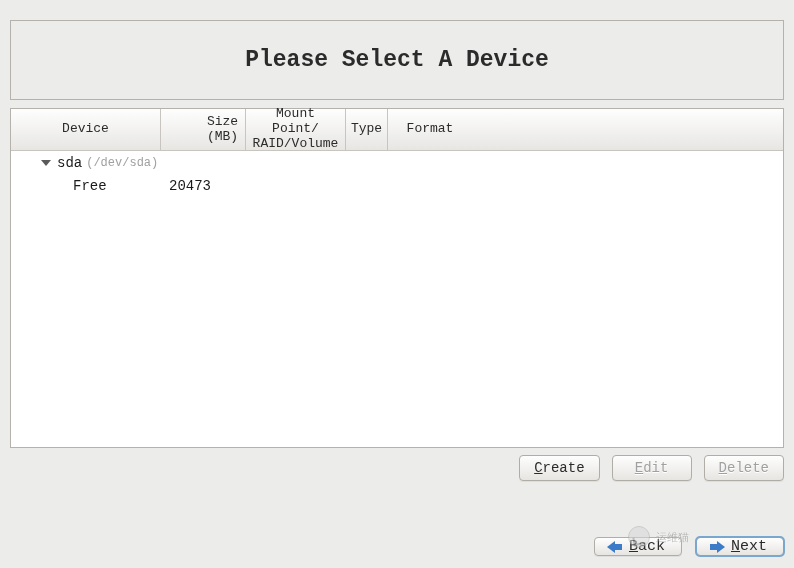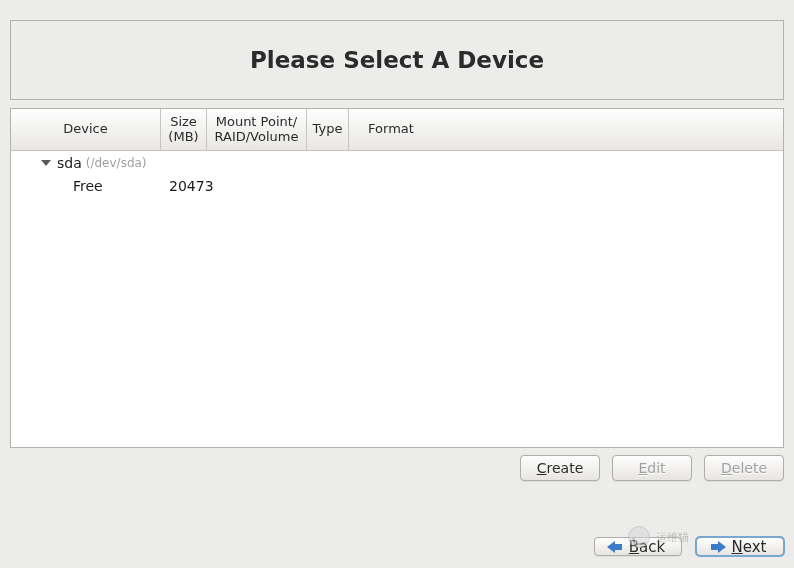--- a/index.html
+++ b/index.html
@@ -9,20 +9,21 @@
     font-family: "DejaVu Sans", "Liberation Sans", "Bitstream Vera Sans", Arial, sans-serif;
     font-size: 14px;
     background: #ececea;
     color: #1a1a1a;
     overflow: hidden;
   }
   .page {
     width: 794px; height: 568px;
     position: relative;
     background: #ececea;
+    font-family: Liberation Mono, monospace;
   }
 
   
   .title-panel {
     position: absolute;
     left: 10px; top: 20px; right: 10px;
     height: 80px;
     background: #ececea;
     border: 1px solid #b5b1ac;
     display: flex;
@@ -57,21 +58,21 @@
     display: flex;
     align-items: center;
     justify-content: center;
     text-align: center;
     line-height: 1.15;
     padding: 0 4px;
     white-space: pre-line;
   }
   .th:last-child { border-right: none; margin-left: 14px; }
   .th.device { width: 150px; }
-  .th.size   { width: 46px; }
+  .th.size   { width: 46px; margin-left: 39px; }
   .th.mount  { width: 100px; }
   .th.type   { width: 42px; }
   .th.format { width: 56px; }
 
   .tree-body {
     padding: 0;
     font-size: 14px;
   }
   .row {
     display: flex;

